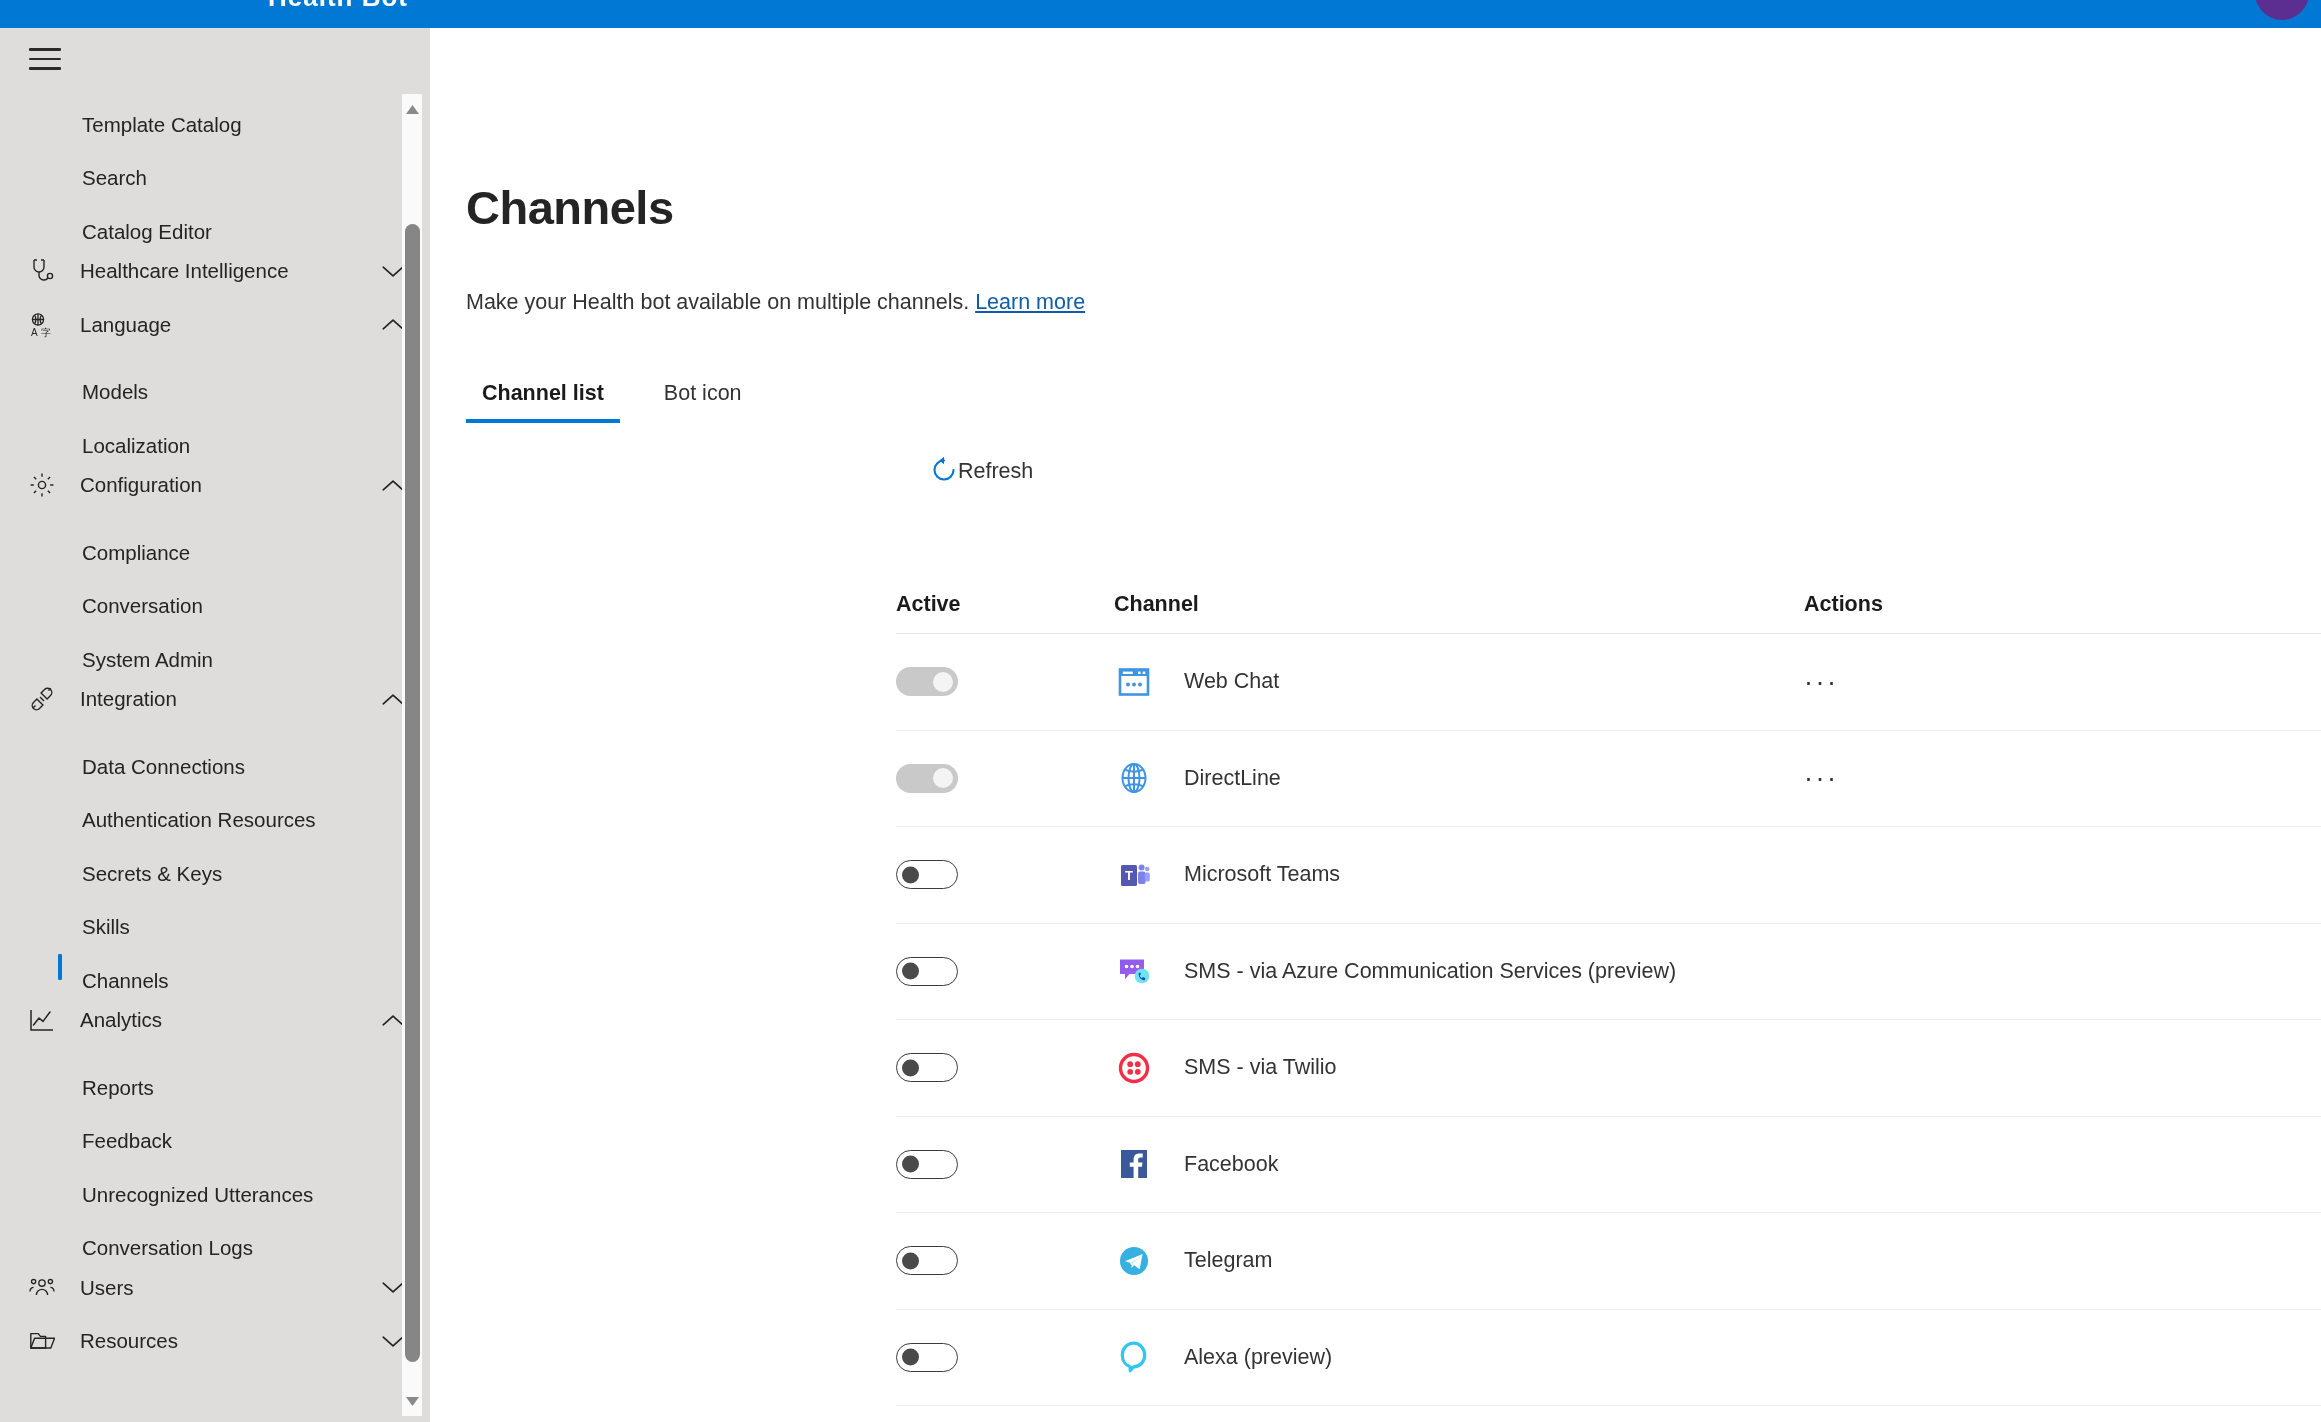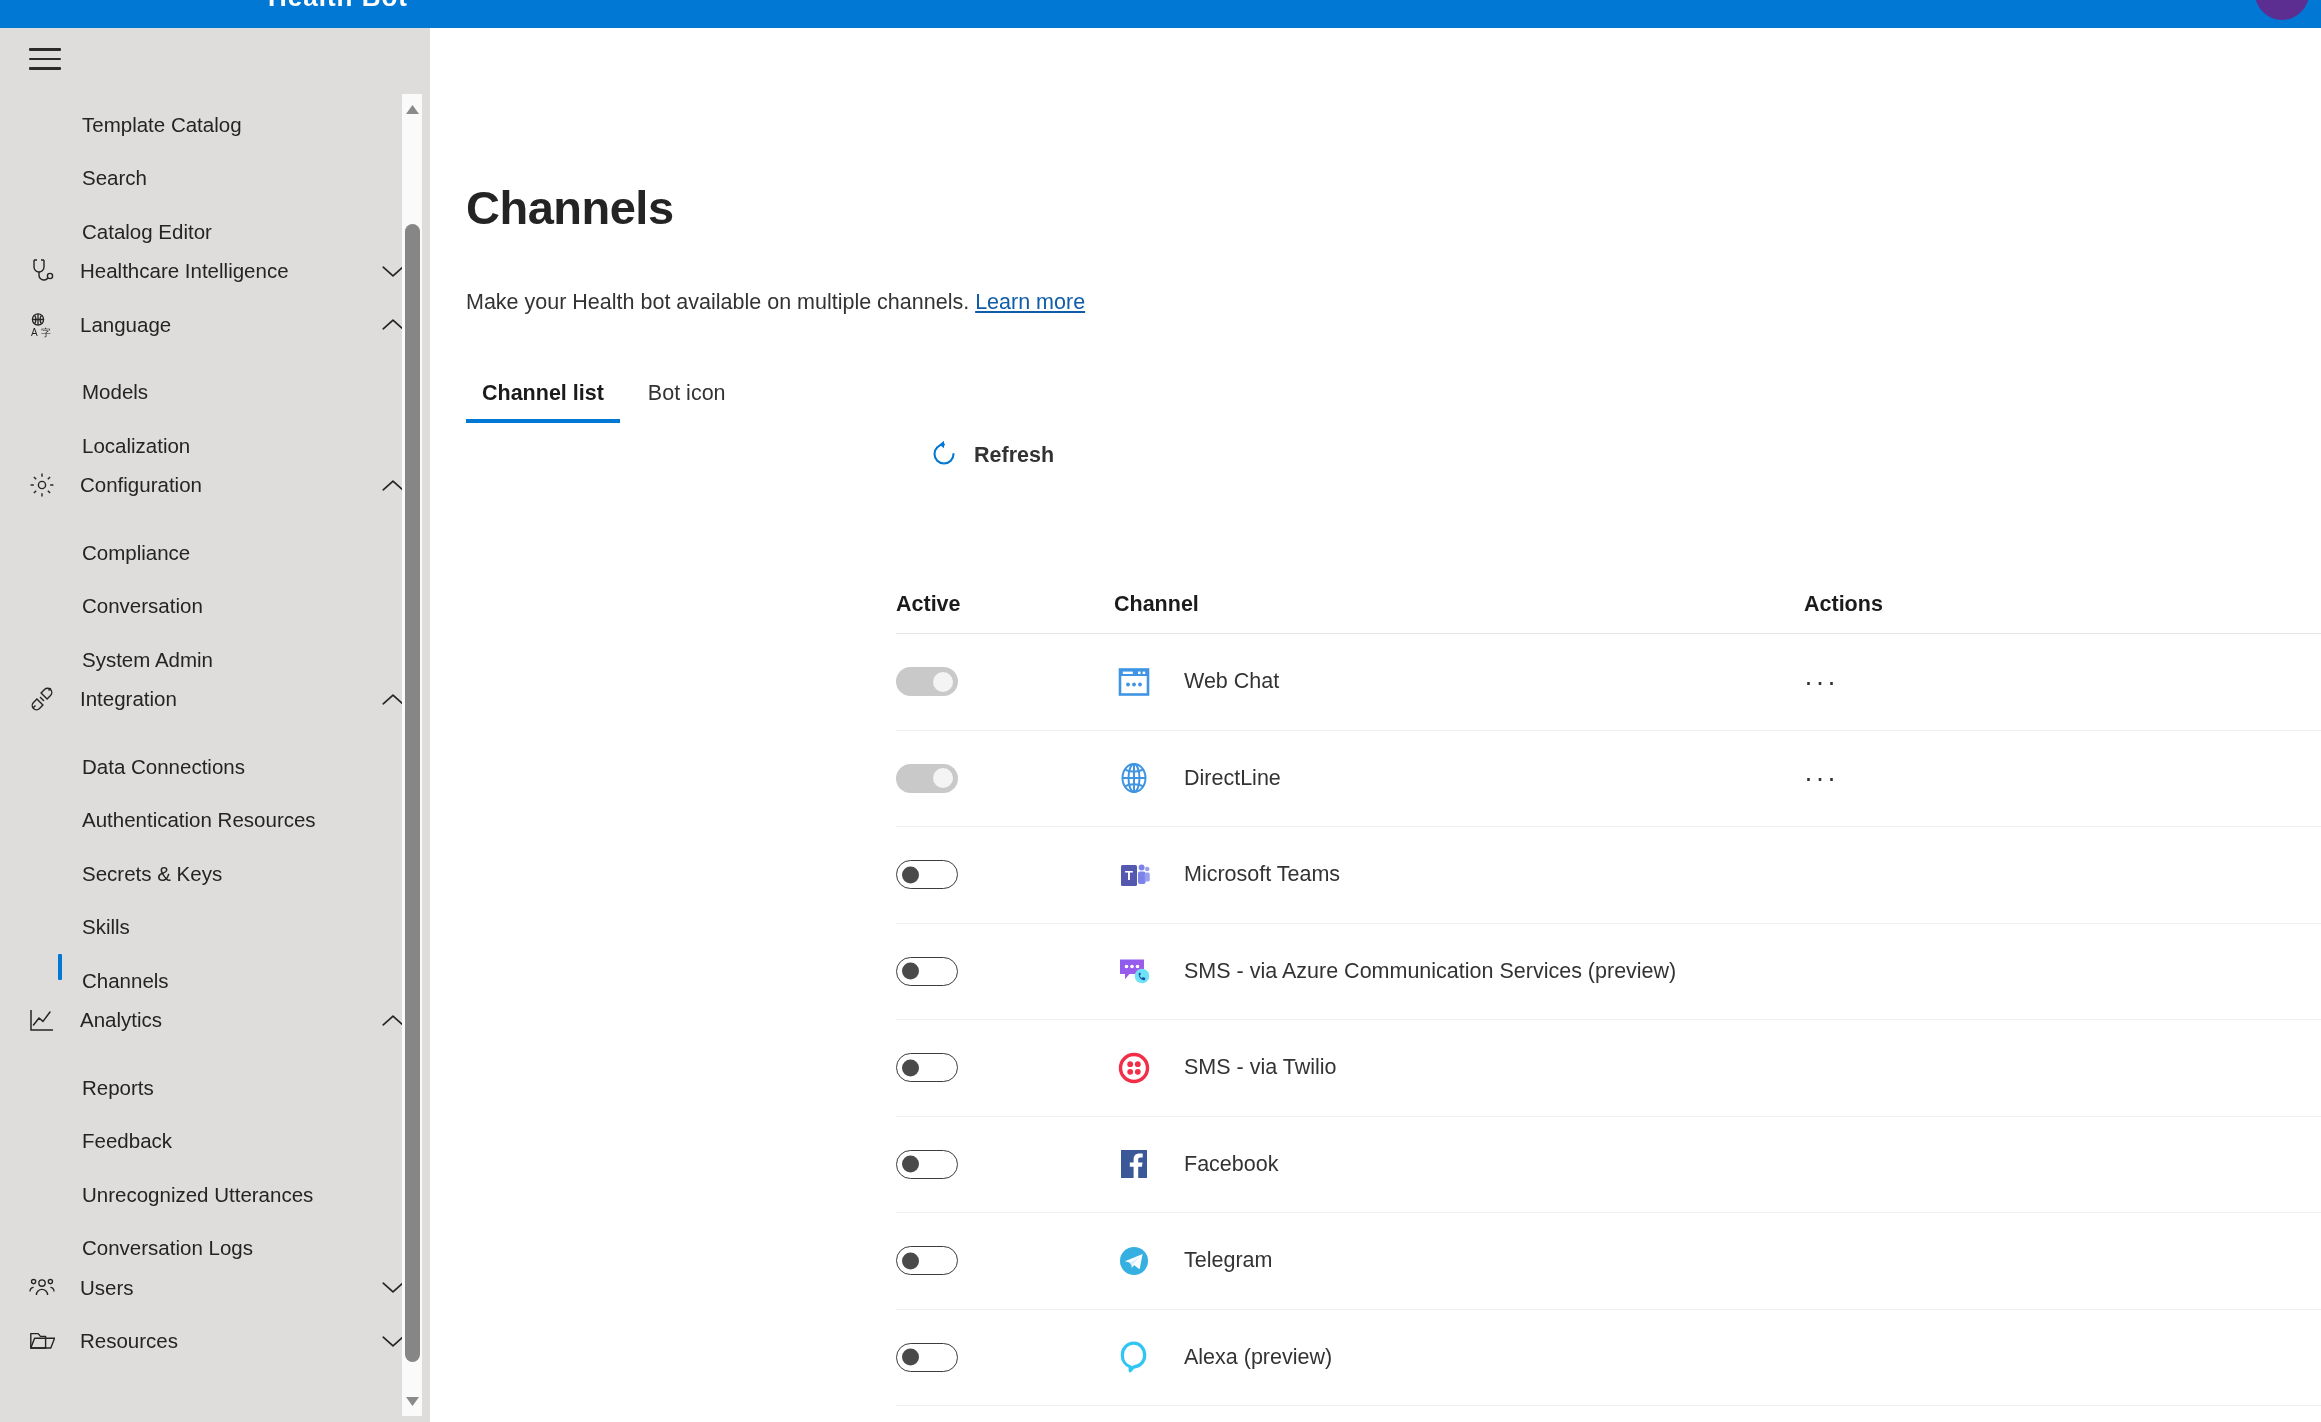--- a/index.html
+++ b/index.html
@@ -124,40 +124,39 @@
     position: absolute; left: 36px; top: 264px;
     font-size: 21.5px; color: #333333; line-height: 1;
     white-space: nowrap;
   }
   #subtitle a {
     color: #0f5ca8; text-decoration: underline;
   }
 
   #tabs {
     position: absolute; left: 36px; top: 355px;
-    display: flex; align-items: flex-start; gap: 12px;
+    display: flex; align-items: flex-start; gap: 28px;
   }
   .tab {
     position: relative;
     padding: 0 16px 18px 16px;
     font-size: 21.5px; color: #333333;
     cursor: pointer; white-space: nowrap; line-height: 1;
   }
   .tab.active { font-weight: 700; color: #1b1b1b; }
   .tab.active::after {
     content: ""; position: absolute;
     left: 0; right: 0; bottom: 0;
     height: 4px; background: #0078d4;
   }
 
   #refresh-btn {
-    position: absolute; left: 500px; top: 412px;
-    display: flex; align-items: center; gap: 16px;
+    position: absolute; left: 500px; top: 428px;
+    display: flex; align-items: center; 
     cursor: pointer;
-    font-weight: bold;
   }
   #refresh-label {
     font-size: 21.5px; color: #333333; line-height: 1;
   }
 
   
   #table {
     position: absolute; left: 466px; top: 548px;
     width: 1825px;
   }

